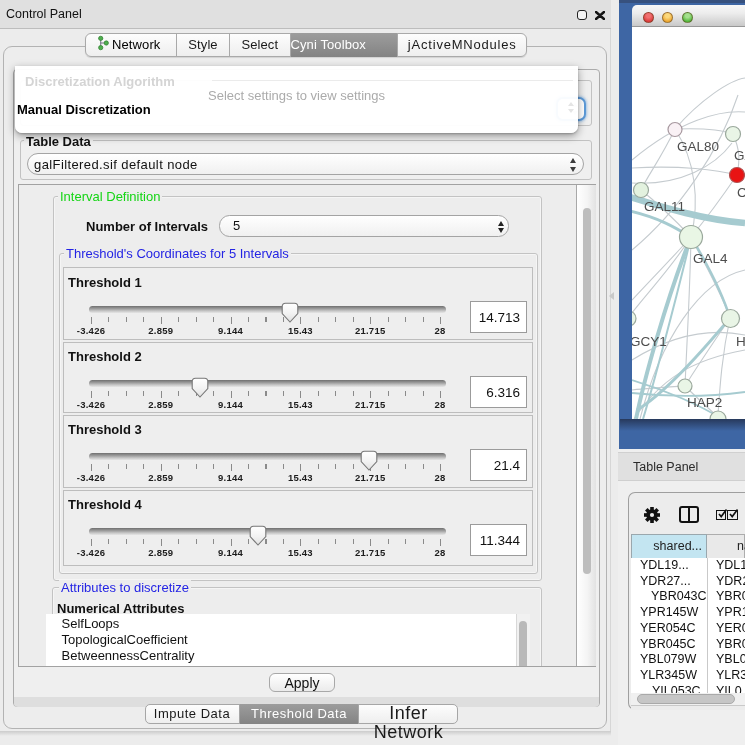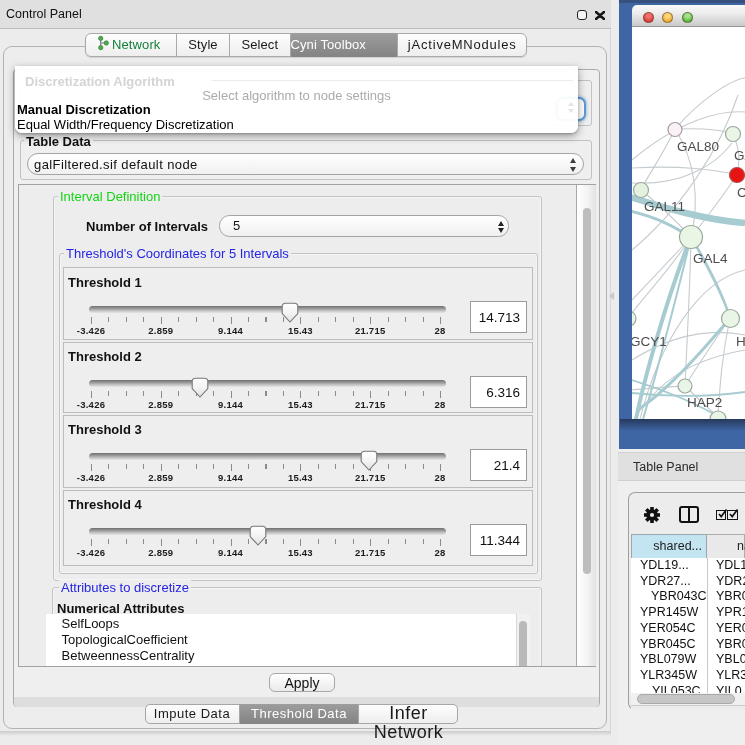--- a/index.html
+++ b/index.html
@@ -131,21 +131,21 @@
 <div class="abs" style="left:0;top:731px;width:611px;height:5px;background:linear-gradient(rgba(120,120,120,0.28),rgba(120,120,120,0));"></div>
 <div class="abs" style="left:0;top:0;width:611px;height:29px;background:#e0e0e0;border-bottom:1px solid #bdbdbd;color:#111;font-size:12.5px;line-height:28px;padding-left:6px;">Control Panel</div>
 <div class="abs" style="left:577px;top:10px;width:10px;height:10px;border:1.7px solid #222;border-radius:3px;background:#f4f4f4;"></div>
 <svg class="abs" style="left:594.5px;top:11px;" width="10" height="9" viewBox="0 0 10 9">
     <path d="M1,1 L9,8 M9,1 L1,8" stroke="#151515" stroke-width="2.5" stroke-linecap="round"></path>
   </svg>
 <div class="abs" style="left:3px;top:46px;width:604px;height:683px;background:#ededed;border:1px solid #b3b3b3;border-radius:9px;"></div>
 <div class="abs" style="left:13px;top:69px;width:587px;height:638px;background:#efefef;border:1px solid #ababab;border-radius:4px;"></div>
 <div class="abs" style="left:14px;top:697px;width:585px;height:9.5px;background:#dedede;border-radius:0 0 4px 4px;"></div>
 <div class="abs" style="left:84.5px;top:32.5px;width:442.5px;height:24px;border:1px solid #a9a9a9;border-radius:6px;background:linear-gradient(#fdfdfd,#eee);box-shadow:0 1px 1px rgba(0,0,0,0.12);"></div>
-<div class="abs" style="left:84.5px;top:32.5px;width:92.5px;height:24px;color:#15803d;border-radius:6px 0 0 6px;border-right:1px solid #a9a9a9;padding-left:12px;font-size:13px;letter-spacing:0.1px;line-height:23px;text-align:center;">Network</div>
+<div class="abs" style="left:84.5px;top:32.5px;width:92.5px;height:24px;color:#000000;border-radius:6px 0 0 6px;border-right:1px solid #a9a9a9;padding-left:12px;font-size:13px;letter-spacing:0.1px;line-height:23px;text-align:center;">Network</div>
 <div class="abs" style="left:177px;top:32.5px;width:53px;height:24px;color:#1a1a1a;border-right:1px solid #a9a9a9;font-size:13px;letter-spacing:0.1px;line-height:23px;text-align:center;">Style</div>
 <div class="abs" style="left:230px;top:32.5px;width:60.5px;height:24px;color:#1a1a1a;border-right:1px solid #a9a9a9;font-size:13px;letter-spacing:0.1px;line-height:23px;text-align:center;">Select</div>
 <div class="abs" style="left:290.5px;top:32.5px;width:107.0px;height:24px;background:linear-gradient(#9d9d9d,#838383);color:#fff;border-right:1px solid #a9a9a9;font-size:13px;letter-spacing:0.1px;line-height:23px;text-align:left;">Cyni Toolbox</div>
 <div class="abs" style="left:397.5px;top:32.5px;width:129.5px;height:24px;color:#1a1a1a;border-radius:0 6px 6px 0;font-size:13px;letter-spacing:0.8px;line-height:23px;text-align:center;">jActiveMNodules</div>
 <svg class="abs" style="left:97px;top:35px;" width="13" height="16" viewBox="0 0 14 17">
 <g stroke="#667" stroke-width="1">
       <line x1="4" y1="3.5" x2="4" y2="14"></line>
       <line x1="4" y1="8.5" x2="10" y2="8.5"></line>
     </g>
 <g fill="#4faf4f" stroke="#2e7d2e" stroke-width="0.8">
@@ -276,16 +276,15 @@
 <div class="abs" style="left:269px;top:672.5px;width:66px;height:19px;background:linear-gradient(#ffffff,#ebebeb);border:1px solid #a8a8a8;border-radius:6px;font-size:14px;color:#111;text-align:center;line-height:18px;">Apply</div>
 <div class="abs" style="left:145px;top:703.5px;width:313px;height:20.5px;border:1px solid #a6a6a6;border-radius:5px;background:linear-gradient(#fdfdfd,#eee);"></div>
 <div class="abs" style="left:145px;top:703.5px;width:95px;height:20.5px;color:#1a1a1a;border-radius:5px 0 0 5px;border-right:1px solid #a6a6a6;font-size:13px;letter-spacing:0.5px;line-height:19.5px;text-align:center;">Impute Data</div>
 <div class="abs" style="left:240px;top:703.5px;width:119px;height:20.5px;background:linear-gradient(#9d9d9d,#838383);color:#fff;border-right:1px solid #a6a6a6;font-size:13px;letter-spacing:0.5px;line-height:19.5px;text-align:center;">Threshold Data</div>
 <div class="abs" style="left:359px;top:703.5px;width:99px;height:14px;color:#1a1a1a;border-radius:0 5px 5px 0;font-size:18px;letter-spacing:0.5px;line-height:19.5px;text-align:center;">Infer Network</div>
 <div class="abs" style="left:15px;top:66px;width:563px;height:67px;background:rgba(255,255,255,0.96);border-radius:0 0 7px 7px;box-shadow:0 3px 9px rgba(0,0,0,0.38),0 1px 2px rgba(0,0,0,0.2);">
     <div class="abs" style="left:10px;top:8px;font-size:13px;font-weight:bold;color:#d4d4d4;">Discretization Algorithm</div>
     <div class="abs" style="left:197px;top:14px;width:361px;height:1px;background:#ebebeb;"></div>
     <div class="abs" style="left:553px;top:36px;width:0;height:0;border-left:3.5px solid transparent;border-right:3.5px solid transparent;border-bottom:4.5px solid #e4e4e4;"></div>
     <div class="abs" style="left:553px;top:43px;width:0;height:0;border-left:3.5px solid transparent;border-right:3.5px solid transparent;border-top:4.5px solid #e4e4e4;"></div>
-    <div class="abs" style="left:0;top:22px;width:563px;text-align:center;font-size:13px;color:#ababab;">Select algorithm to node settings</div>
+    <div class="abs" style="left:0;top:22px;width:563px;text-align:center;font-size:13px;color:#ababab;">Select settings to view settings</div>
     <div class="abs" style="left:2px;top:36px;font-size:13px;font-weight:bold;color:#000;">Manual Discretization</div>
-    <div class="abs" style="left:2px;top:51px;font-size:13px;color:#000;">Equal Width/Frequency Discretization</div>
   </div>
 <div class="abs" style="left:609px;top:292px;width:5px;height:8px;background:#c9c9c9;clip-path:polygon(100% 0,0 50%,100% 100%);"></div>
 </body></html>

